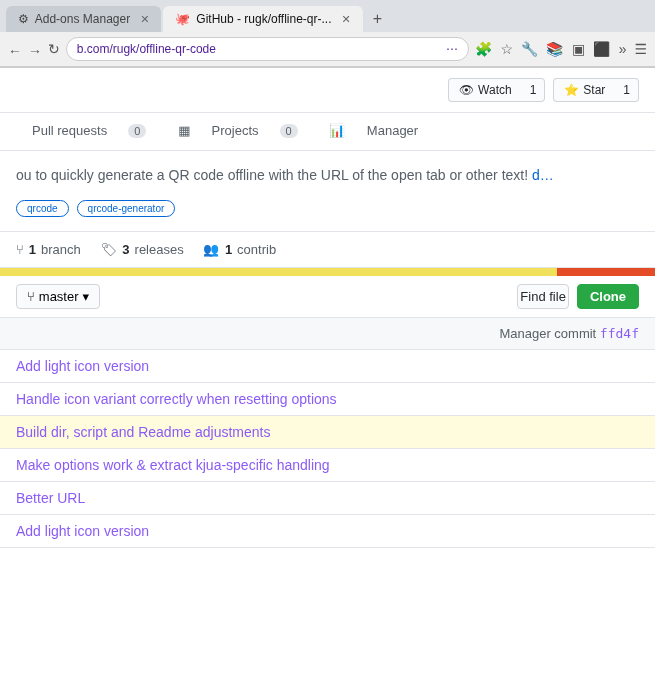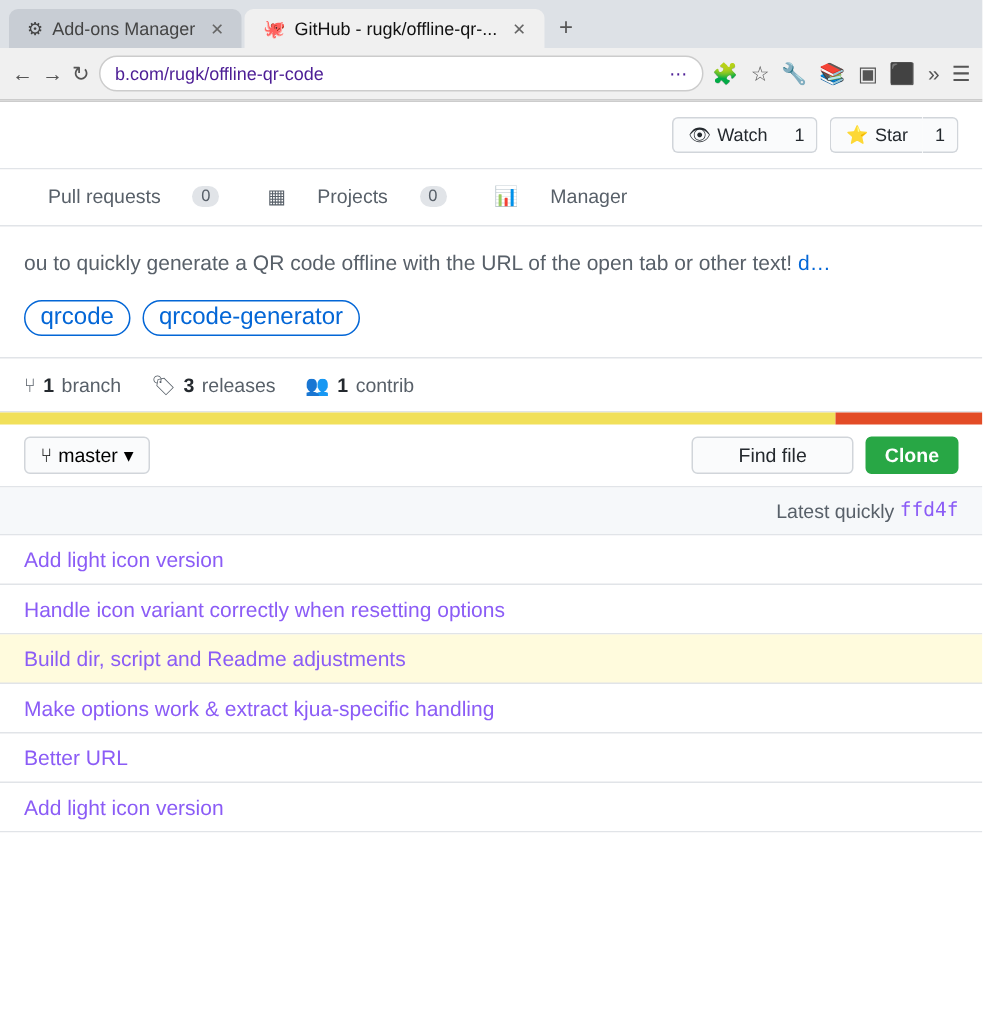--- a/index.html
+++ b/index.html
@@ -33,37 +33,37 @@
     .repo-nav { display: flex; align-items: center; padding: 0 16px; border-bottom: 1px solid #e1e4e8; background: #fff; gap: 0; overflow-x: auto; }
     .nav-item { padding: 10px 16px; font-size: 13px; color: #586069; cursor: pointer; white-space: nowrap; display: flex; align-items: center; gap: 21px; border-bottom: 2px solid transparent; }
     .nav-badge { background: #e1e4e8; border-radius: 10px; padding: 1px 6px; font-size: 11px; color: #586069; }
 
     
     .repo-desc { padding: 14px 16px; color: #586069; font-size: 14px; line-height: 1.5; }
     .read-more { color: #0366d6; cursor: pointer; }
 
     
     .repo-tags { padding: 0 16px 14px; display: flex; gap: 8px; flex-wrap: wrap; }
-    .tag { border: 1px solid #0366d6; border-radius: 20px; padding: 2px 10px; font-size: 16px; color: #0366d6; cursor: pointer; }
+    .tag { border: 1px solid #0366d6; border-radius: 20px; padding: 2px 10px; font-size: 10px; color: #0366d6; cursor: pointer; }
 
     
     .repo-stats { display: flex; align-items: center; padding: 10px 16px; border-top: 1px solid #e1e4e8; border-bottom: 1px solid #e1e4e8; background: #fff; }
     .stat-item { display: flex; align-items: center; gap: 5px; font-size: 13px; color: #586069; padding-right: 20px; cursor: pointer; }
     .stat-item span.bold { font-weight: 600; color: #24292e; }
 
     
     .lang-bar { height: 8px; display: flex; margin: 0 0 0 0; }
     .lang-seg-yellow { flex: 85; background: #f1e05a; }
     .lang-seg-red { flex: 15; background: #e34c26; }
 
     
     .code-toolbar { display: flex; align-items: center; padding: 8px 16px; gap: 8px; background: #fff; border-bottom: 1px solid #e1e4e8; }
     .branch-selector { display: flex; align-items: center; gap: 4px; border: 1px solid #d1d5da; border-radius: 4px; padding: 4px 10px; font-size: 13px; cursor: pointer; background: #fafbfc; }
     .spacer { flex: 1; }
-    .btn-find { border: 1px solid #d1d5da; border-radius: 4px; padding: 4px 30px; font-size: 13px; cursor: pointer; background: #fafbfc; color: #24292e; }
+    .btn-find { border: 1px solid #d1d5da; border-radius: 4px; padding: 4px 2px; font-size: 13px; cursor: pointer; background: #fafbfc; color: #24292e; }
     .btn-clone { border: 1px solid #28a745; border-radius: 4px; padding: 4px 12px; font-size: 13px; cursor: pointer; background: #28a745; color: #fff; font-weight: 600; }
 
     
     .commit-bar { background: #f6f8fa; border-bottom: 1px solid #e1e4e8; padding: 8px 16px; font-size: 13px; color: #586069; display: flex; align-items: center; justify-content: flex-end; }
     .commit-hash { color: #8b5cf6; cursor: pointer; font-family: monospace; }
 
     
     .file-list { background: #fff; }
     .file-row { display: flex; align-items: center; padding: 8px 16px; border-bottom: 1px solid #e1e4e8; cursor: pointer; }
     .file-row.highlighted { background: #fffbdd; }
@@ -182,21 +182,21 @@
       <span>⑂</span>
       <span>master</span>
       <span>▾</span>
     </div>
     <div class="spacer"></div>
     <button class="btn-find">Find file</button>
     <button class="btn-clone">Clone</button>
   </div>
 
   <div class="commit-bar">
-    <span>Latest quickly</span>
+    <span>Manager commit</span>
     &nbsp;
     <span class="commit-hash">ffd4f</span>
   </div>
 
   <div class="file-list">
     <div class="file-row">
       <span class="file-name">Add light icon version</span>
     </div>
     <div class="file-row">
       <span class="file-name">Handle icon variant correctly when resetting options</span>

